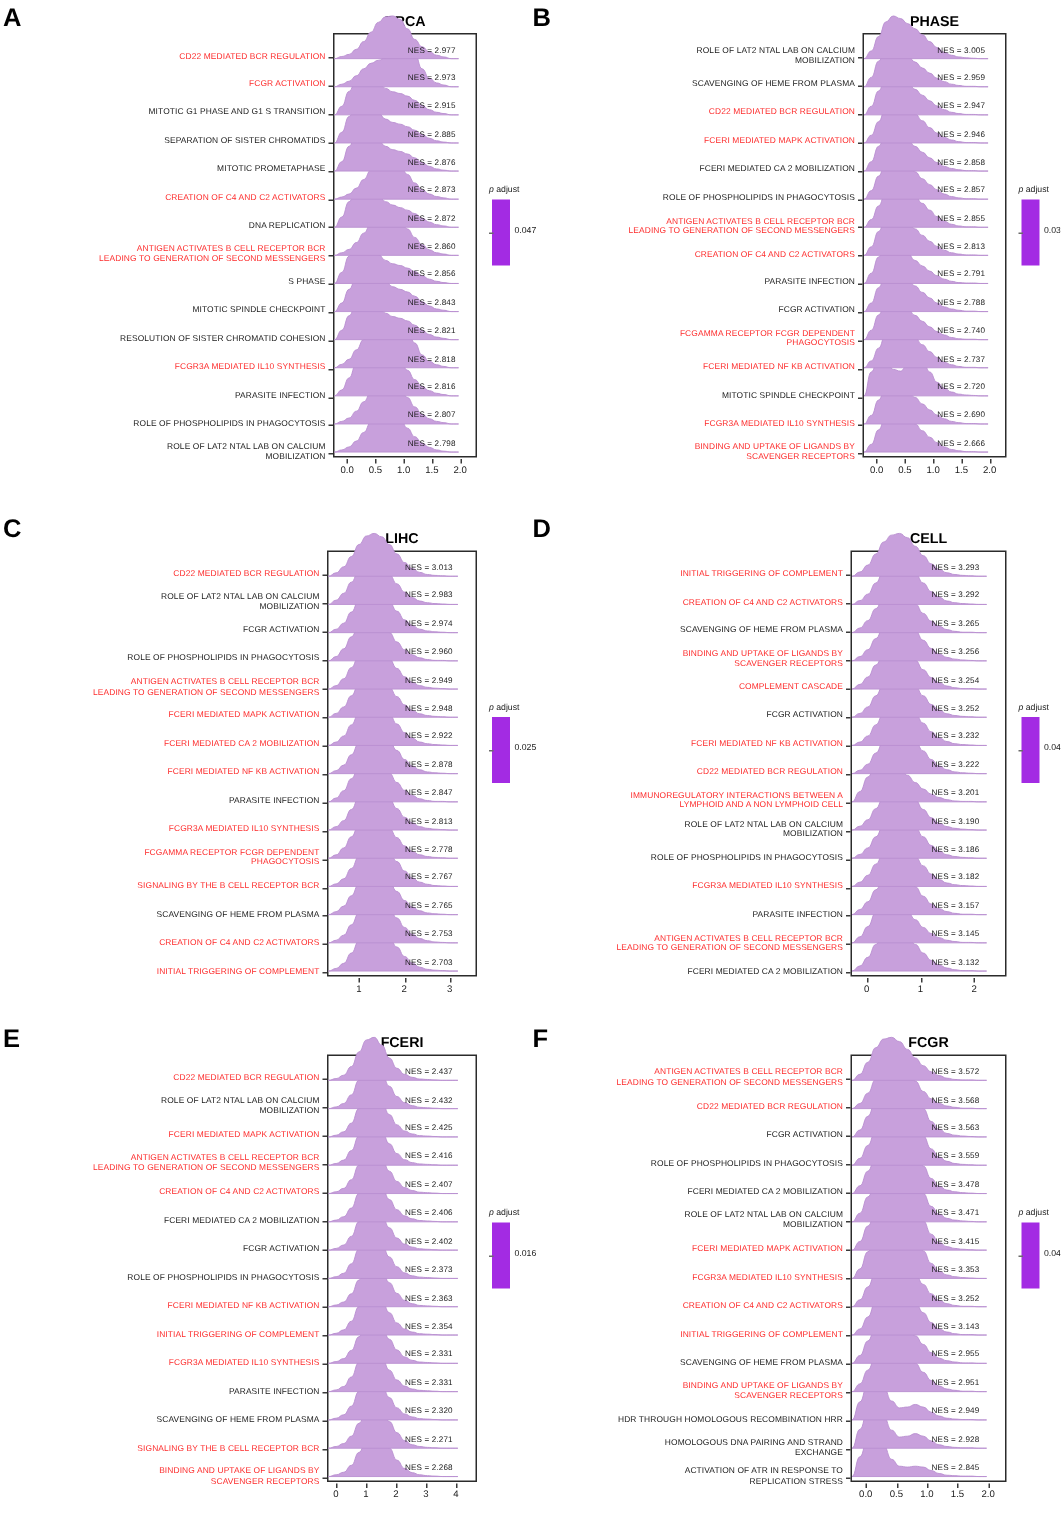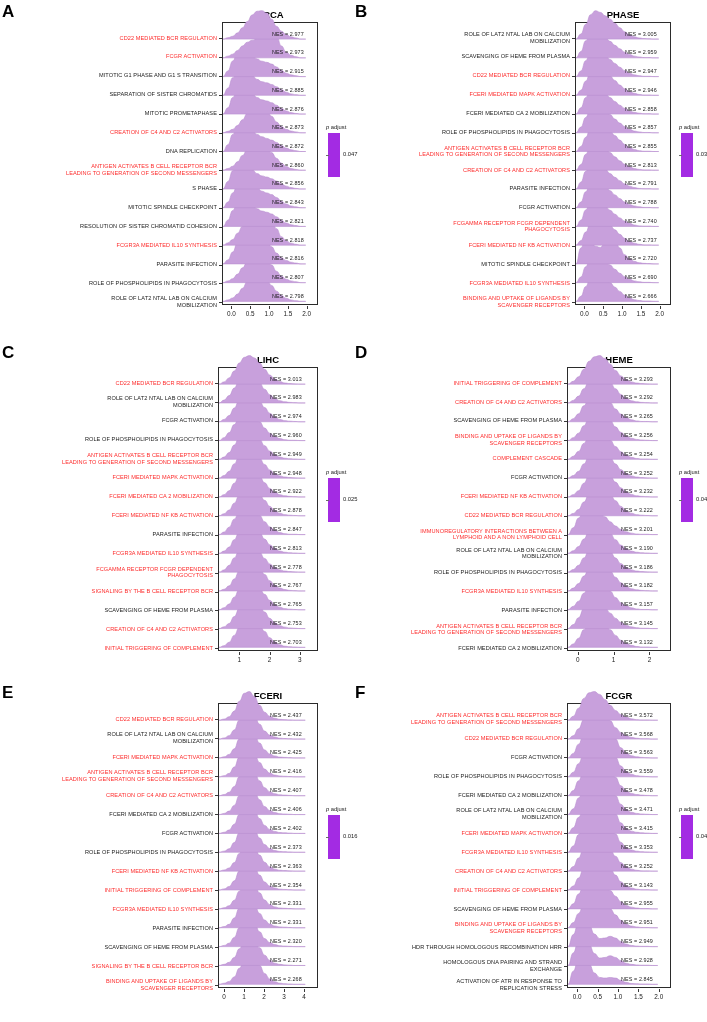--- a/index.html
+++ b/index.html
@@ -381,21 +381,21 @@
       </div>
       <div class="legend" style="left: 326px; top: 128.24px; width: 40px; height: 60px;">
         <div class="legend-title"><i>p</i> adjust</div>
         <div class="legend-bar" style="background: rgb(163, 43, 227);"></div>
         <div class="legend-tick" style="left: 0px; top: 31px;"></div>
         <div class="legend-val" style="left: 17px; top: 27px;">0.025</div>
       </div>
     </div>
     <div class="panel" style="left: 353px; top: 341px;">
       <div class="panel-letter">D</div>
-      <div class="panel-title" style="left: 214px; top: 13px; width: 104px;">HEME</div>
+      <div class="panel-title" style="left: 214px; top: 13px; width: 104px;">CELL</div>
       <div class="plotbox" style="left: 214px; top: 26px; width: 104px; height: 284px;"></div>
       <div class="tickmark" style="left: 210.5px; top: 42.2827px;"></div>
       <div class="tickmark" style="left: 210.5px; top: 61.216px;"></div>
       <div class="tickmark" style="left: 210.5px; top: 80.1493px;"></div>
       <div class="tickmark" style="left: 210.5px; top: 99.0827px;"></div>
       <div class="tickmark" style="left: 210.5px; top: 118.016px;"></div>
       <div class="tickmark" style="left: 210.5px; top: 136.949px;"></div>
       <div class="tickmark" style="left: 210.5px; top: 155.883px;"></div>
       <div class="tickmark" style="left: 210.5px; top: 174.816px;"></div>
       <div class="tickmark" style="left: 210.5px; top: 193.749px;"></div>

